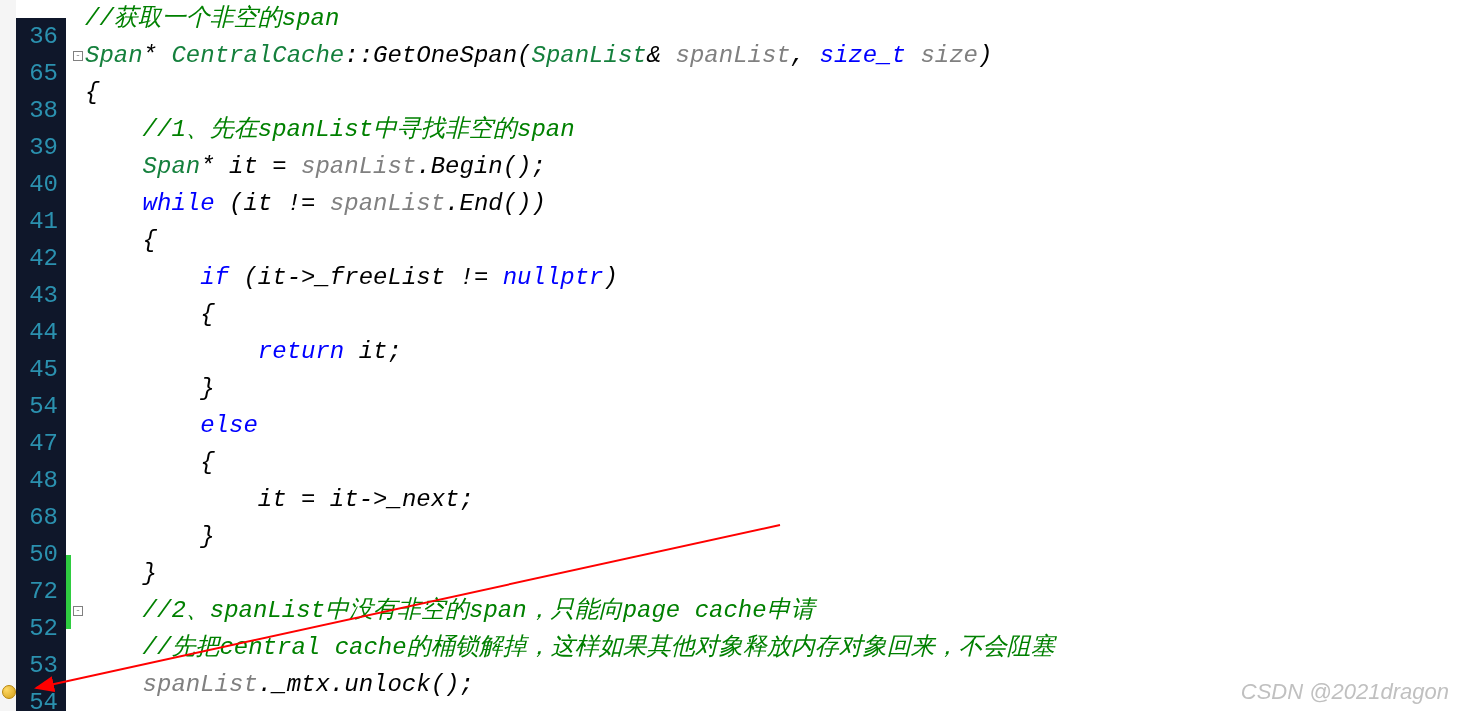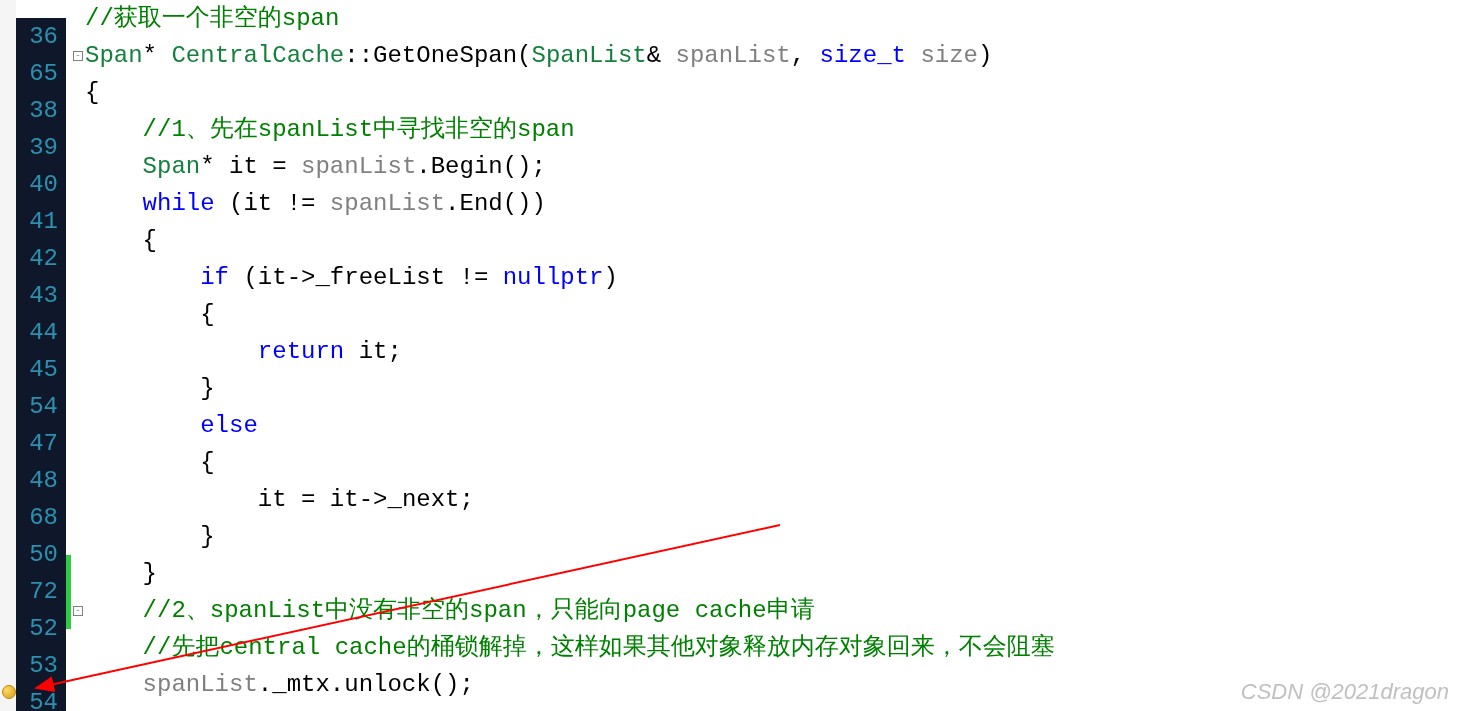--- a/index.html
+++ b/index.html
@@ -42,20 +42,21 @@
     }
     .changebar {
       width: 5px;
       flex-shrink: 0;
       background: #ffffff;
     }
     .code-col {
       flex: 1;
       white-space: pre;
       position: relative;
+      font-style: italic;
     }
     .line-num {
       height: 37px;
       line-height: 37px;
     }
     .fold-cell {
       height: 37px;
       display: flex;
       align-items: center;
       justify-content: center;

